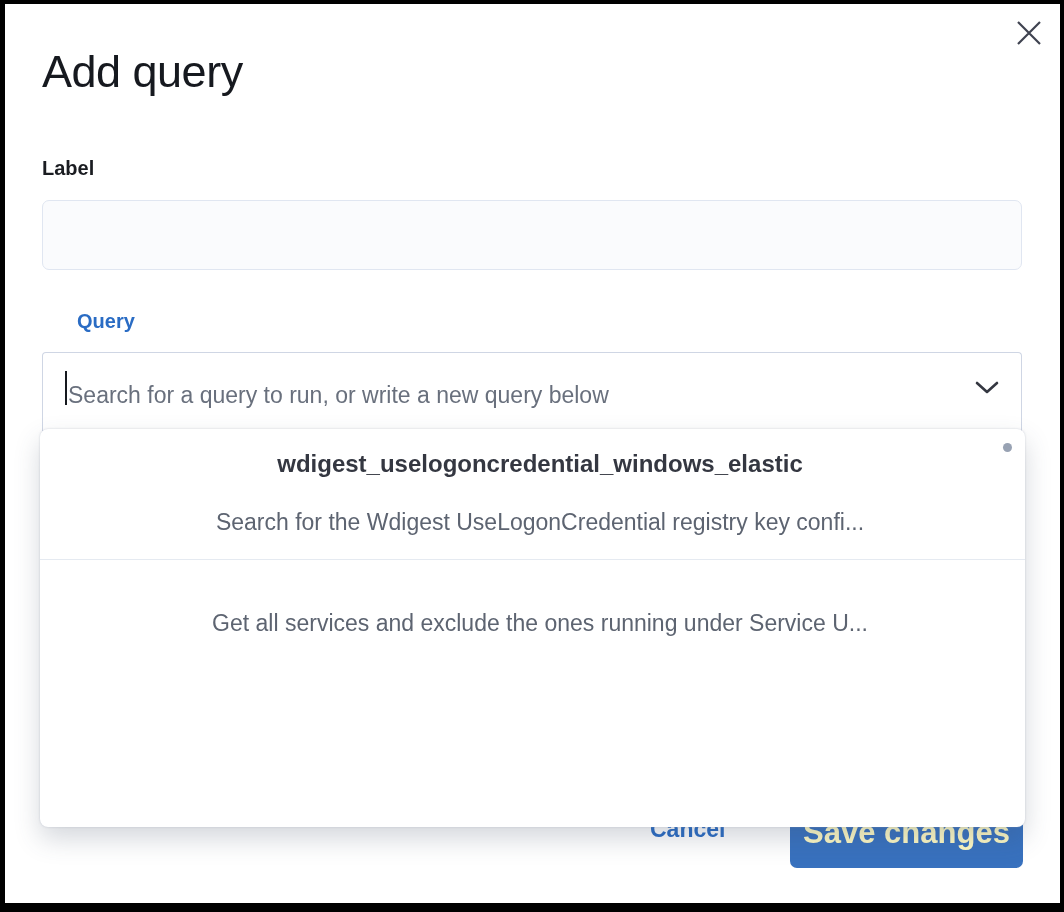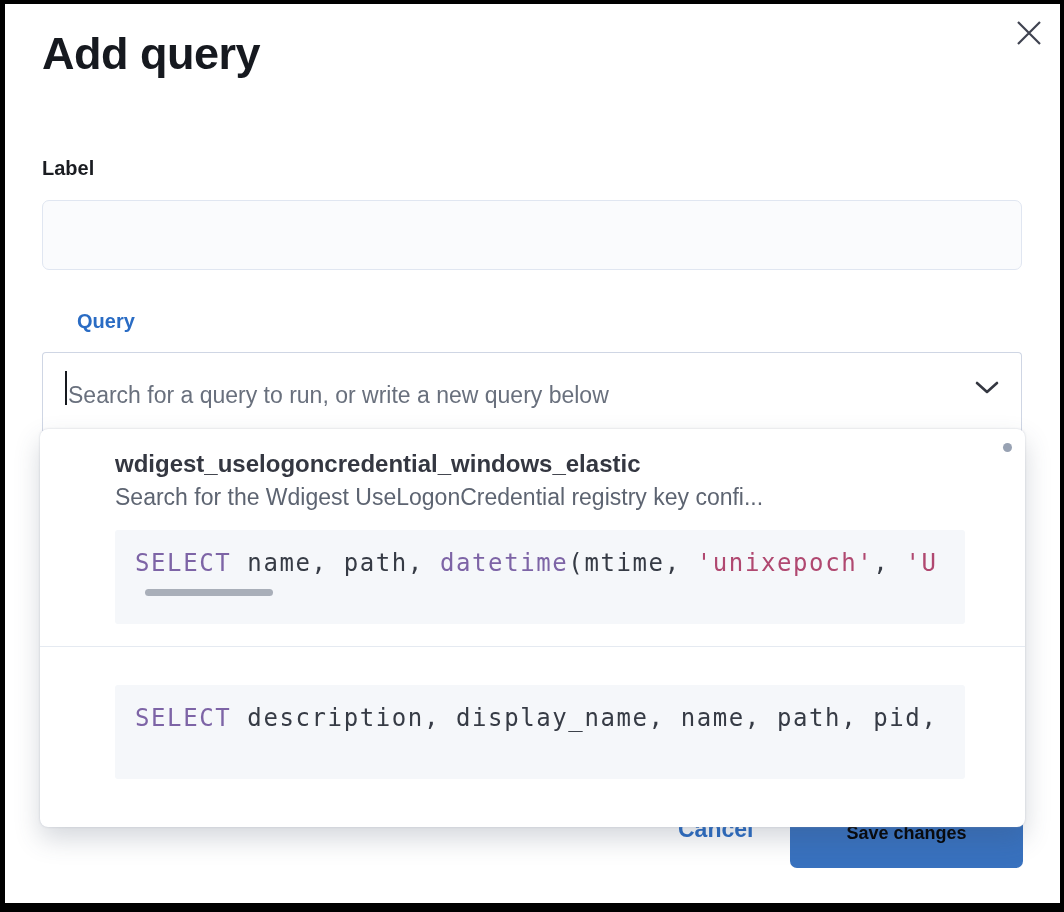--- a/index.html
+++ b/index.html
@@ -12,21 +12,21 @@
     border-width:4px 4px 9px 5px;
     background:#fff;
     overflow:hidden;
   }
 
   
   .close-btn { position:absolute; top:14px; right:16px; width:30px; height:30px;
     background:none; border:none; cursor:pointer; }
 
   
-  .modal-title { position:absolute; left:37px; top:24px; font-size:45px; font-weight:700;
+  .modal-title { position:absolute; left:37px; top:42px; font-size:45px; font-weight:400;
     color:#16191f; letter-spacing:-0.5px; }
 
   
   .label-caption { position:absolute; left:37px; top:153px; font-size:20px; font-weight:700; color:#1a1c21; }
   .label-input { position:absolute; left:37px; top:196px; width:980px; height:70px;
     background:#fafbfd; border:1px solid #e0e6f1; border-radius:7px;
     font-size:23px; color:#343741; padding:10px 16px; resize:none; outline:none; }
 
   
   .query-caption { position:absolute; left:37px; top:306px; font-size:20px; font-weight:700; color:#2a6cc4;margin-left:35px; }
@@ -38,35 +38,35 @@
     background:#fff; border:1px solid #cfd6e4; border-bottom:3px solid #2a6cc4;
     border-radius:4px; }
   .caret { position:absolute; left:22px; top:18px; width:2px; height:34px; background:#16191f; }
   .combo-input { position:absolute; left:25px; top:0; width:880px; height:100%; border:none; outline:none;
     font-size:23px; color:#343741; background:transparent; font-family:"Liberation Sans", sans-serif; }
   .combo-input::placeholder { color:#69707d; opacity:1; }
   .chevron { position:absolute; right:22px; top:28px; }
 
   
   .cancel-link { position:absolute; left:645px; top:812px; font-size:23px; font-weight:700;
-    color:#2a6cc4; text-decoration:none; z-index:2;margin-left:28px; }
+    color:#2a6cc4; text-decoration:none; z-index:2; }
   .save-btn { position:absolute; left:785px; top:794px; width:233px; height:70px;
-    background:#3871be; border:none; border-radius:7px; color:#000000;
-    font-size:18px; font-weight:700; z-index:2; font-family:"Liberation Sans", sans-serif; cursor:pointer; }
+    background:#3871be; border:none; border-radius:7px; color:#fef9c3;
+    font-size:31px; font-weight:700; z-index:2; font-family:"Liberation Sans", sans-serif; cursor:pointer; }
 
   
   .dropdown { position:absolute; left:35px; top:425px; width:985px; height:398px;
     background:#fff; border-radius:8px; overflow:hidden; z-index:3;
     box-shadow:0 0 2px rgba(152,162,179,0.5), 0 12px 26px rgba(65,78,101,0.22); }
   .scroll-dot { position:absolute; top:14px; right:13px; width:9px; height:9px; border-radius:50%;
     background:#98a2b3; }
-  .option { padding:20px 60px 22px 75px; }
+  .option { padding:20px 60px 22px 75px;text-align:center; }
   .option-title { font-size:24px; font-weight:700; color:#343741; line-height:30px;
     white-space:nowrap; overflow:hidden; }
-  .option-desc { margin-top:3px; font-size:23px; color:#5d6471; line-height:30px;
+  .option-desc { margin-top:28px; font-size:23px; color:#5d6471; line-height:30px;
     white-space:nowrap; overflow:hidden; }
   .codeblock { margin-top:18px; background:#f5f7fa; border-radius:3px; height:94px;
     padding:17px 0 0 20px; overflow:hidden; white-space:nowrap;
     font-family:"DejaVu Sans Mono", monospace; font-size:24px; letter-spacing:1.6px; line-height:32px; }
   .tok-keyword { color:#7d64a6; }
   .tok-string  { color:#b04870; }
   .tok-plain   { color:#363b45; }
   .hscrollbar { margin:10px 0 0 10px; width:128px; height:7px; border-radius:4px; background:#a9afb9; }
   .divider { height:1px; background:#e5eaf1; }
 </style>
@@ -99,28 +99,22 @@
 
   <a class="cancel-link" href="#">Cancel</a>
   <button class="save-btn">Save changes</button>
 
   <div class="dropdown">
     <span class="scroll-dot"></span>
 
     <div class="option">
       <div class="option-title">wdigest_uselogoncredential_windows_elastic</div>
       <div class="option-desc">Search for the Wdigest UseLogonCredential registry key confi...</div>
-      <div class="codeblock">
-        <div><span class="tok-keyword">SELECT</span><span class="tok-plain"> name, path, </span><span class="tok-keyword">datetime</span><span class="tok-plain">(mtime, </span><span class="tok-string">'unixepoch'</span><span class="tok-plain">, </span><span class="tok-string">'U</span></div>
-        <div class="hscrollbar"></div>
-      </div>
     </div>
 
     <div class="divider"></div>
 
     <div class="option">
-      <div class="codeblock">
-        <div><span class="tok-keyword">SELECT</span><span class="tok-plain"> description, display_name, name, path, pid,</span></div>
-      </div>
+      <div class="option-desc">Get all services and exclude the ones running under Service U...</div>
     </div>
   </div>
 
 </div>
 
 </body></html>

